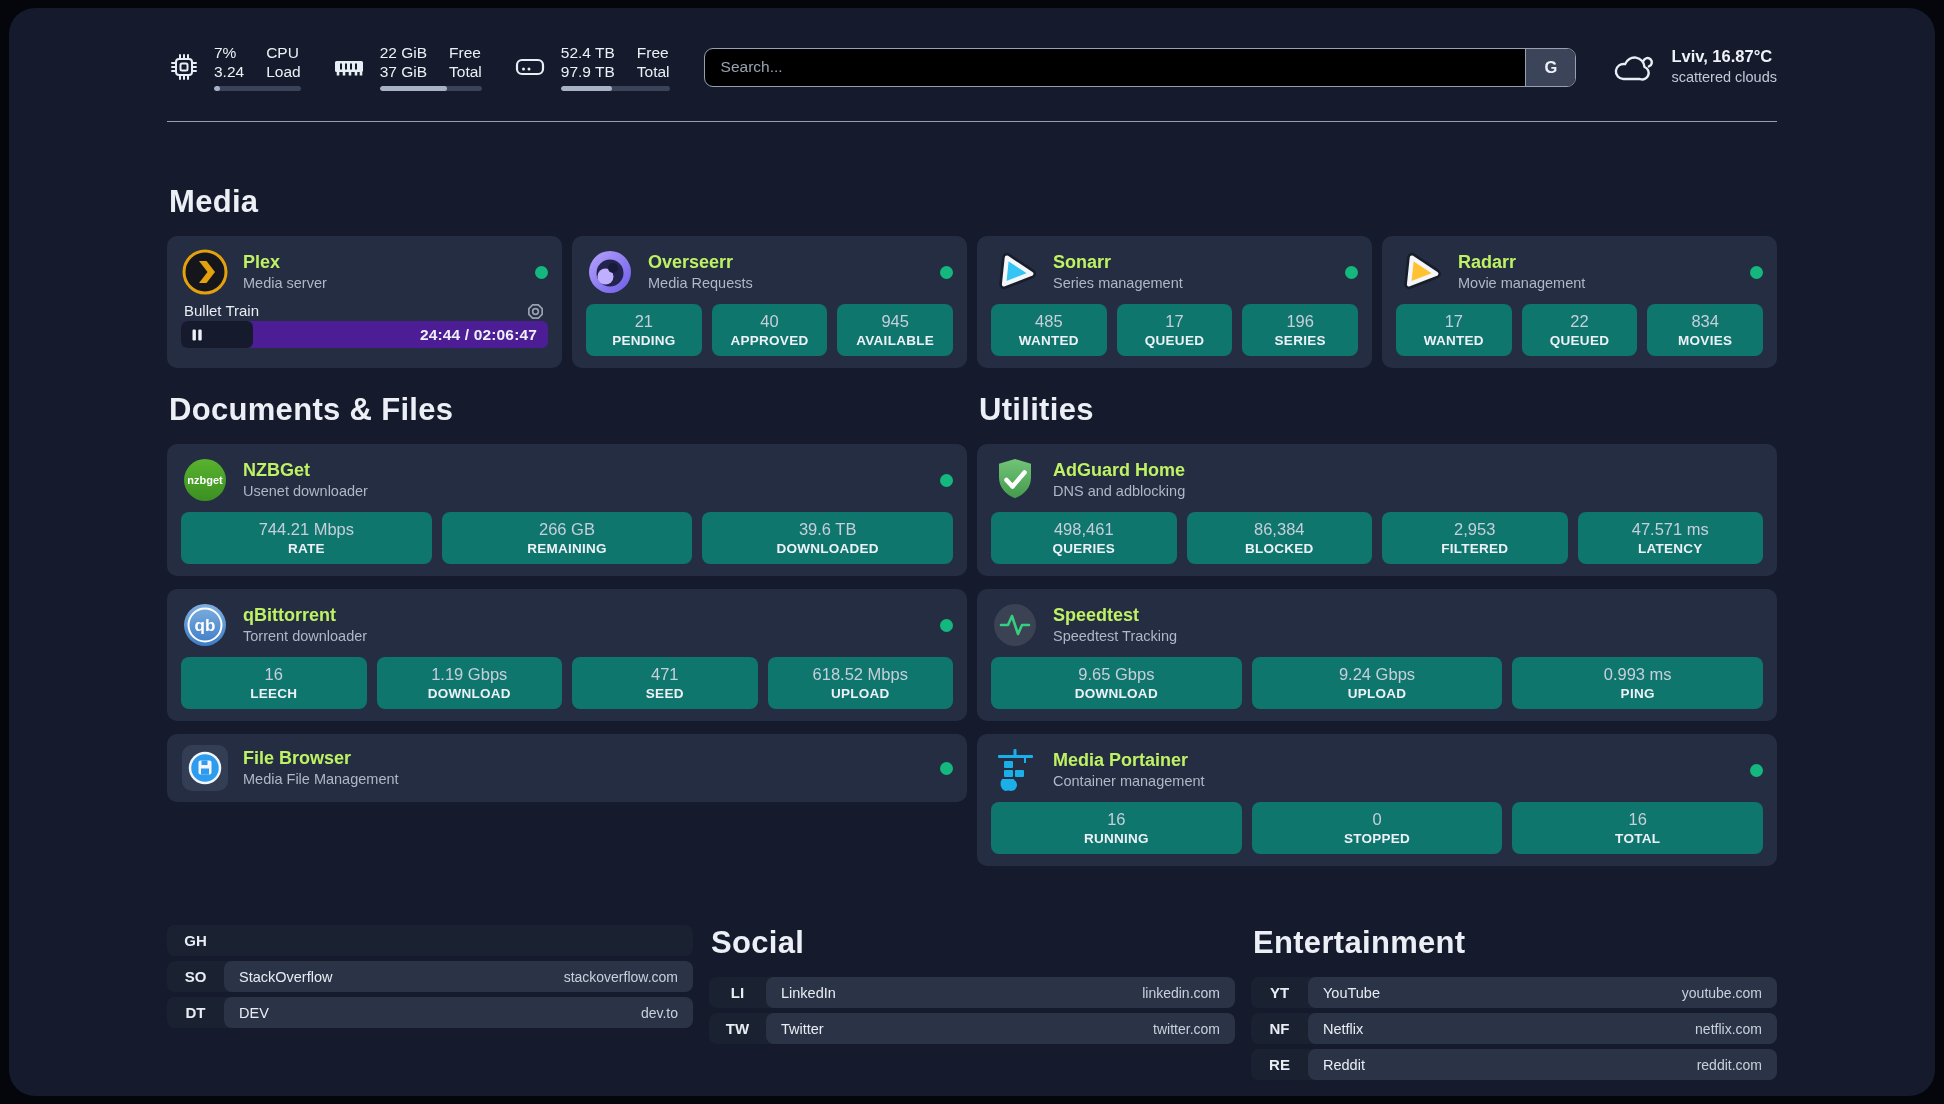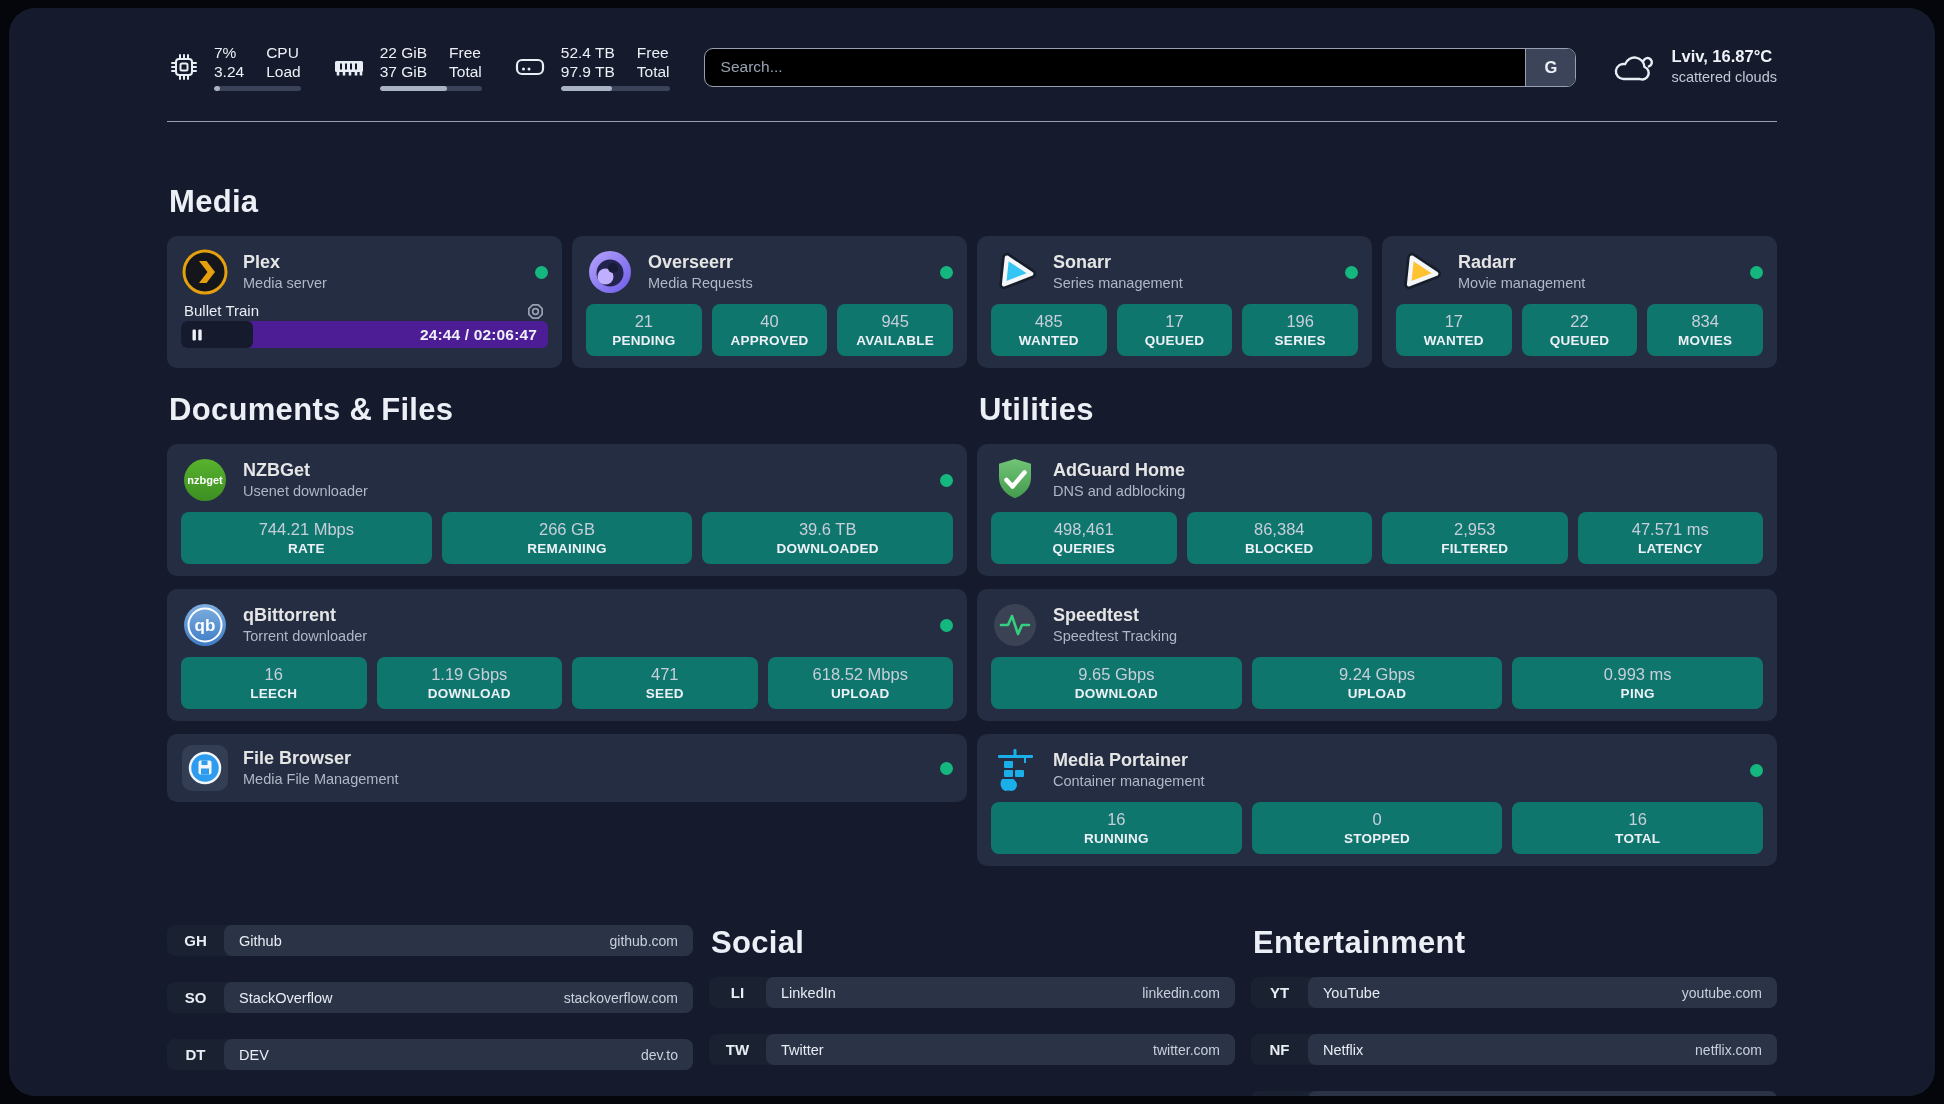--- a/index.html
+++ b/index.html
@@ -44,21 +44,21 @@
 
   
   h2.sec{font-size:31px;font-weight:600;color:#ECEFF5;margin:0 0 16px 2px;letter-spacing:.01em;}
   .media-sec{margin-top:62px;}
   .grid4{display:grid;grid-template-columns:repeat(4,1fr);gap:10px;}
 
   .card{background:#242D41;border-radius:10px;padding:12px 14px;cursor:pointer;}
   .card-head{display:flex;align-items:center;gap:14px;}
   .app-icon{width:48px;height:48px;flex:none;display:flex;align-items:center;justify-content:center;}
   .app-meta{min-width:0;}
-  .app-title{font-size:18px;font-weight:600;color:#e5e5e5;line-height:23px;white-space:nowrap;}
+  .app-title{font-size:18px;font-weight:600;color:#bef264;line-height:23px;white-space:nowrap;}
   .app-sub{font-size:14.5px;color:#AEB8C7;line-height:19px;white-space:nowrap;}
   .dot{width:13px;height:13px;border-radius:50%;background:#14B87E;margin-left:auto;flex:none;align-self:center;}
 
   .tiles{display:grid;grid-auto-flow:column;grid-auto-columns:1fr;gap:10px;margin-top:8px;}
   .tile{background:#0f766e;border-radius:8px;padding:6px 8px;text-align:center;overflow:hidden;}
   .tile-v{font-size:16.5px;color:#C7CFDB;line-height:22px;white-space:nowrap;}
   .tile-l{font-size:13.5px;font-weight:700;color:#EDF1F7;line-height:18px;letter-spacing:.02em;white-space:nowrap;}
 
   
   .plex-track{display:flex;align-items:center;justify-content:space-between;
@@ -69,21 +69,21 @@
   .pause-btn{position:relative;z-index:1;margin-left:9px;display:flex;align-items:center;cursor:pointer;}
   .plex-time{margin-left:auto;position:relative;z-index:1;font-size:15.5px;font-weight:600;
     color:#EDF0F6;padding-right:11px;letter-spacing:.01em;}
 
   .two-col{display:grid;grid-template-columns:1fr 1fr;gap:10px;margin-top:24px;align-items:start;}
   .col-cards .card{margin-bottom:13px;}
   .card.slim{padding:10px 14px;}
 
   
   .links-row{display:grid;grid-template-columns:1fr 1fr 1fr;gap:16px;margin-top:46px;align-items:start;}
-  .link-row{display:flex;align-items:stretch;height:31px;margin-bottom:26px;
+  .link-row{display:flex;align-items:stretch;height:31px;margin-bottom:5px;
     background:#1A2232;border-radius:8px;cursor:pointer;}
   .link-tag{width:57px;flex:none;display:flex;align-items:center;justify-content:center;
     font-size:15px;font-weight:600;color:#E9EDF3;}
   .link-bar{flex:1;background:#2B3447;border-radius:8px;display:flex;align-items:center;
     justify-content:space-between;padding:0 15px;}
   .link-name{font-size:14.5px;color:#E9EDF3;}
   .link-url{font-size:14px;color:#C9D0DB;}
 </style>
 </head>
 <body>
@@ -528,24 +528,20 @@
         </div>
       </div>
     </section>
   </div>
 
   <div class="links-row">
 
     <div class="link-col">
       <div class="link-row">
         <span class="link-tag">GH</span>
-        <span class="link-bar">
-          <span class="link-name">Github</span>
-          <span class="link-url">github.com</span>
-        </span>
       </div>
       <div class="link-row">
         <span class="link-tag">SO</span>
         <span class="link-bar">
           <span class="link-name">StackOverflow</span>
           <span class="link-url">stackoverflow.com</span>
         </span>
       </div>
       <div class="link-row">
         <span class="link-tag">DT</span>

